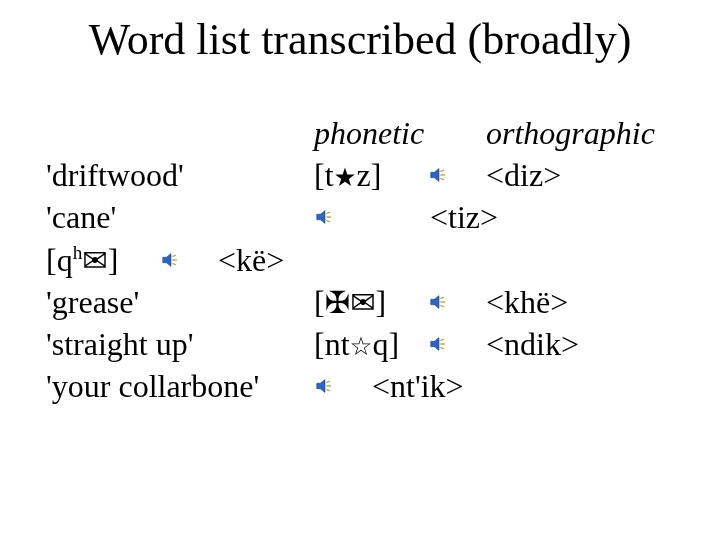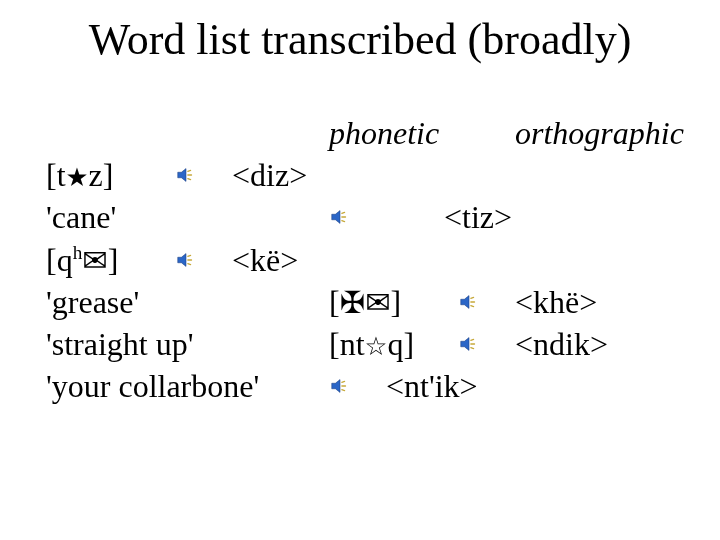--- a/index.html
+++ b/index.html
@@ -30,38 +30,38 @@
   .table {
     position: absolute;
     top: 112px;
     left: 46px;
     font-size: 32px;
     line-height: 1.32;
   }
   .row {
     display: flex;
     align-items: baseline;
-    gap: 15px;
   }
   .col-gloss {
     width: 268px;
     flex: 0 0 268px;
   }
   .col-phon {
     width: 114px;
     flex: 0 0 114px;
   }
   .col-icon {
     width: 42px;
     flex: 0 0 42px;
     display: flex;
     align-items: center;
   }
   .col-orth {
     flex: 0 0 auto;
+    margin-left: 16px;
   }
   .col-orth.indent {
     padding-left: 58px;
   }
   .header {
     font-style: italic;
   }
   sup {
     font-size: 0.6em;
     line-height: 0;
@@ -96,20 +96,21 @@
 
     <div class="row">
       <div class="col-gloss"></div>
       <div class="col-phon header">phonetic</div>
       <div class="col-icon"></div>
       <div class="col-orth header">orthographic</div>
     </div>
 
     <div id="rows-mount">
         <div class="row">
+          <div class="col-gloss">'driftwood'</div>
           <div class="col-phon"><span>[t<span class="glyph-star">★</span>z]</span></div>
           <div class="col-icon">
             <span class="speaker-icon">
               <svg width="22" height="22" viewBox="0 0 24 24">
                 <g>
                   <path d="M3 9v6h4l5 4V5L7 9H3z" fill="#2b66c7" stroke="#1c3f80" stroke-width="0.6"></path>
                   <path d="M14 8l3 -1" stroke="#c7a93a" stroke-width="1.4" stroke-linecap="round" fill="none"></path>
                   <path d="M14 12l4 0" stroke="#c7a93a" stroke-width="1.4" stroke-linecap="round" fill="none"></path>
                   <path d="M14 16l3 1" stroke="#c7a93a" stroke-width="1.4" stroke-linecap="round" fill="none"></path>
                 </g>

